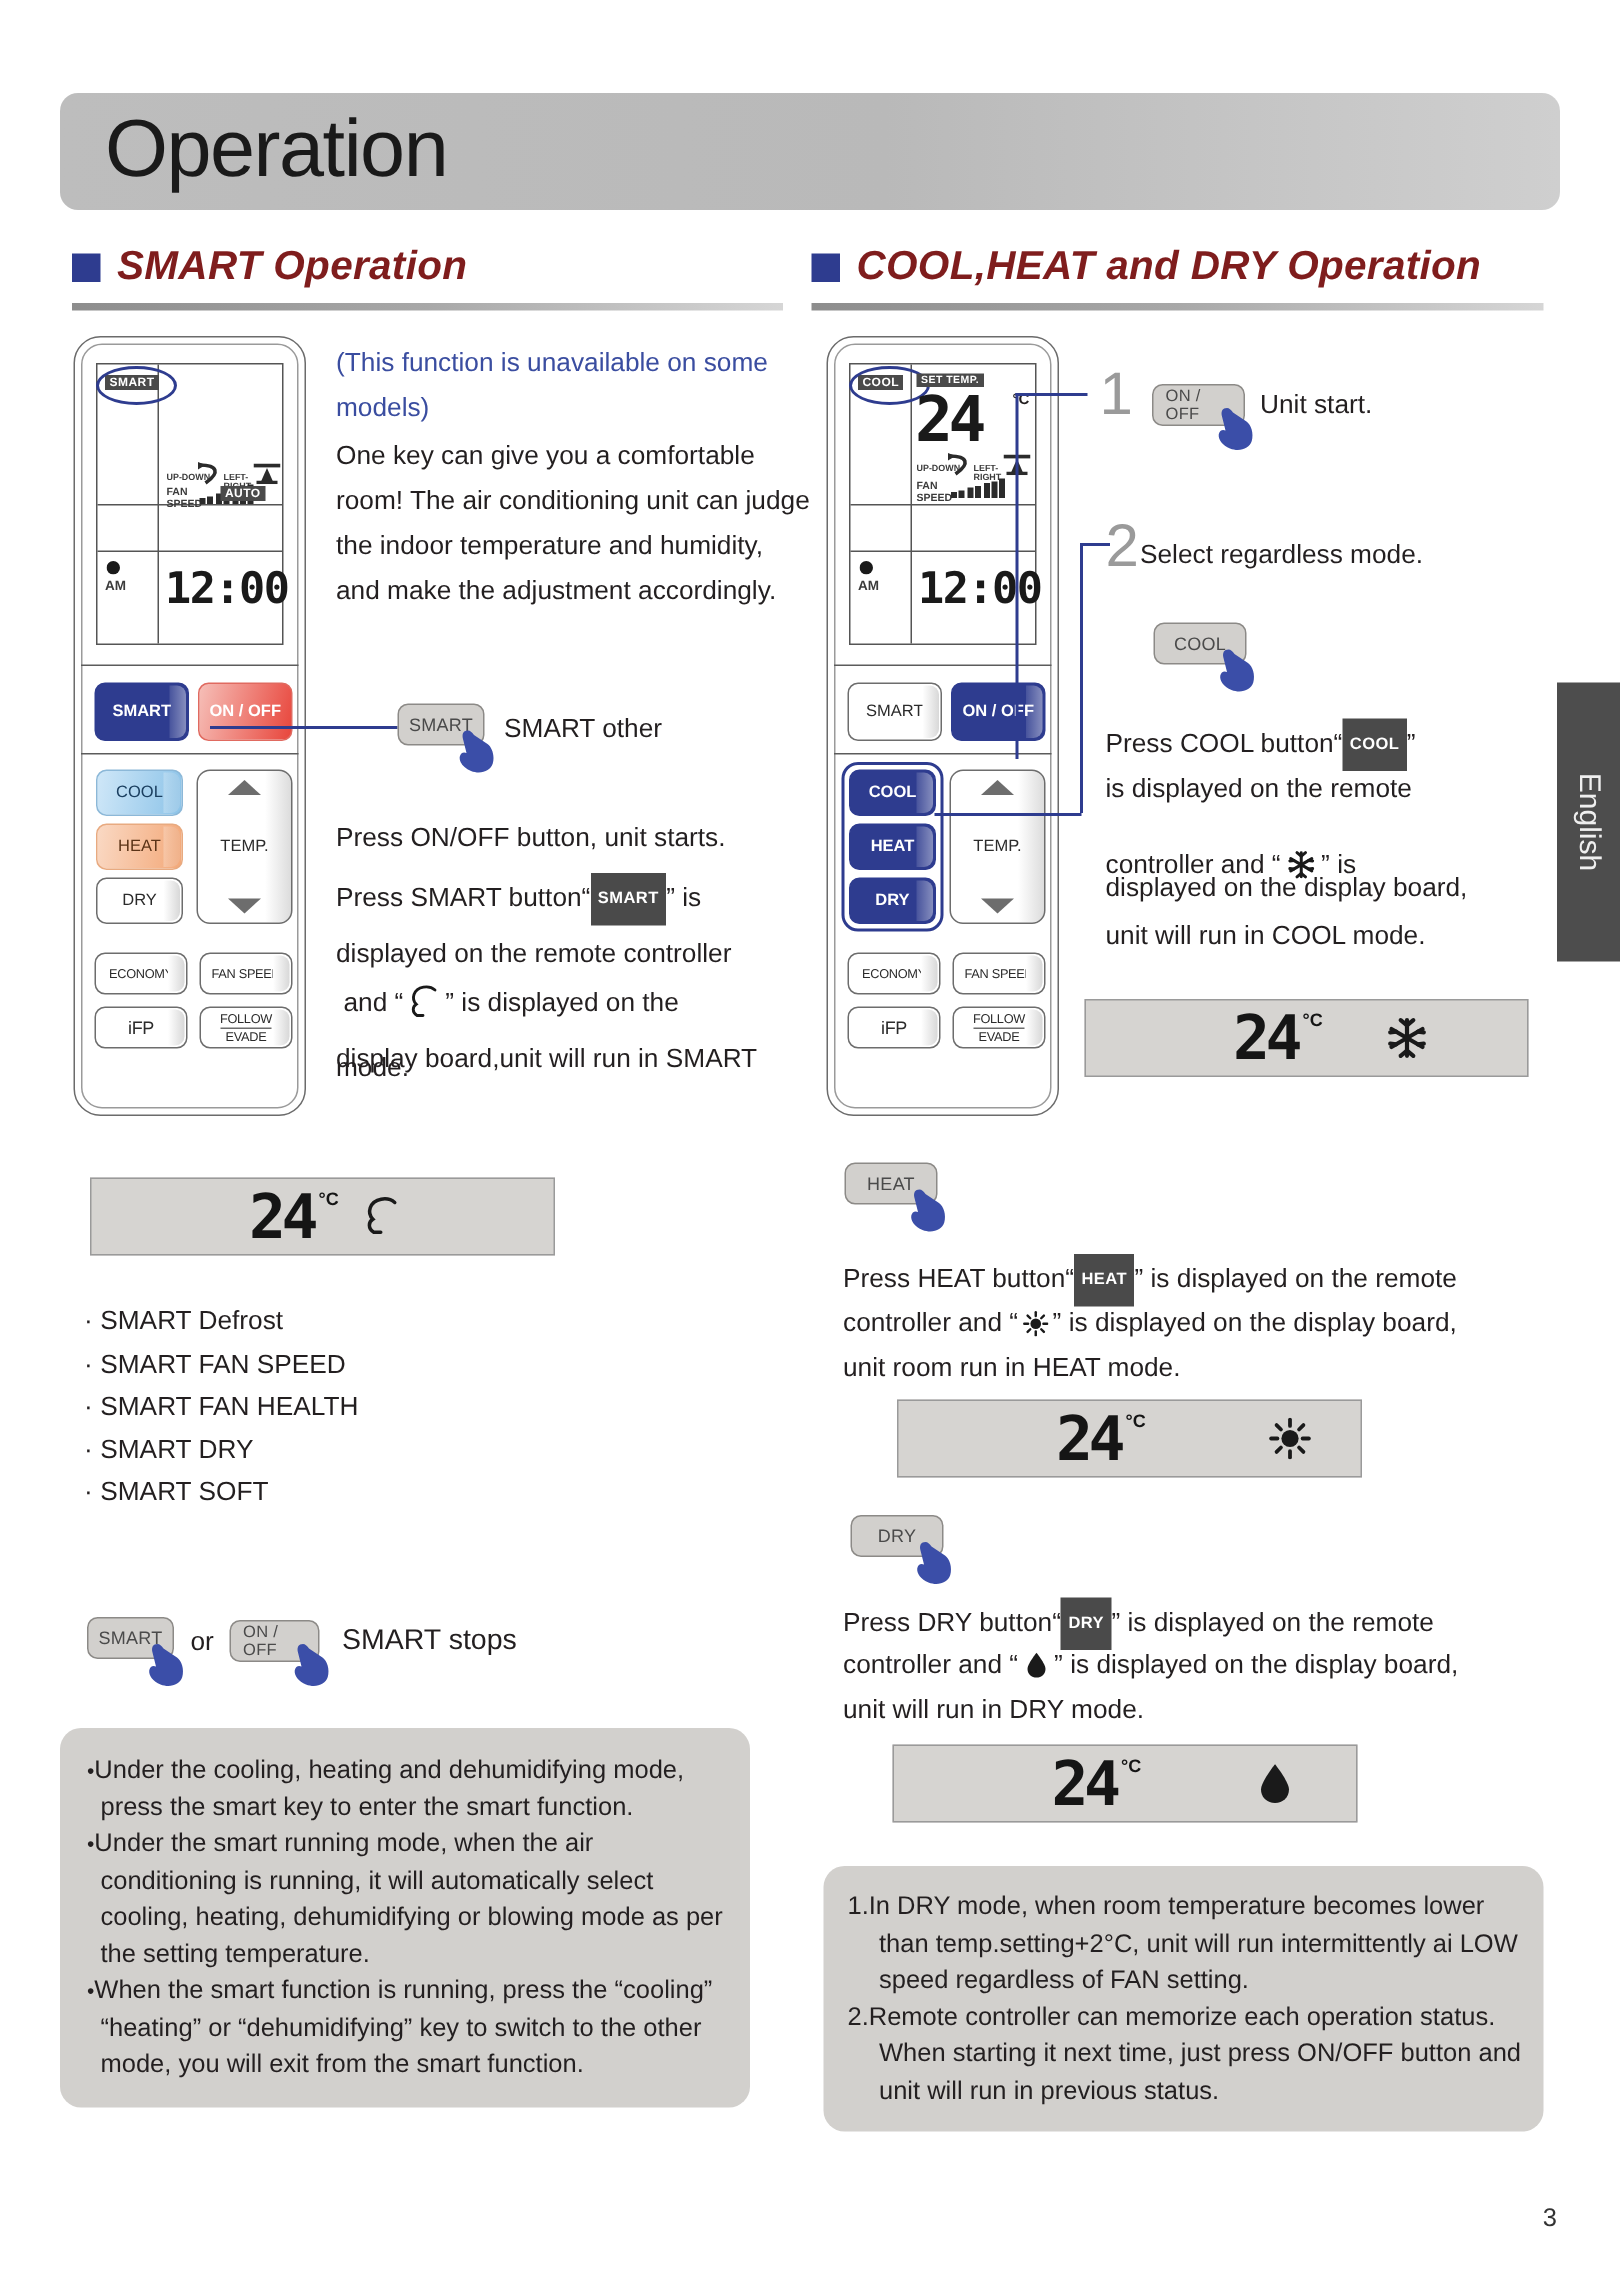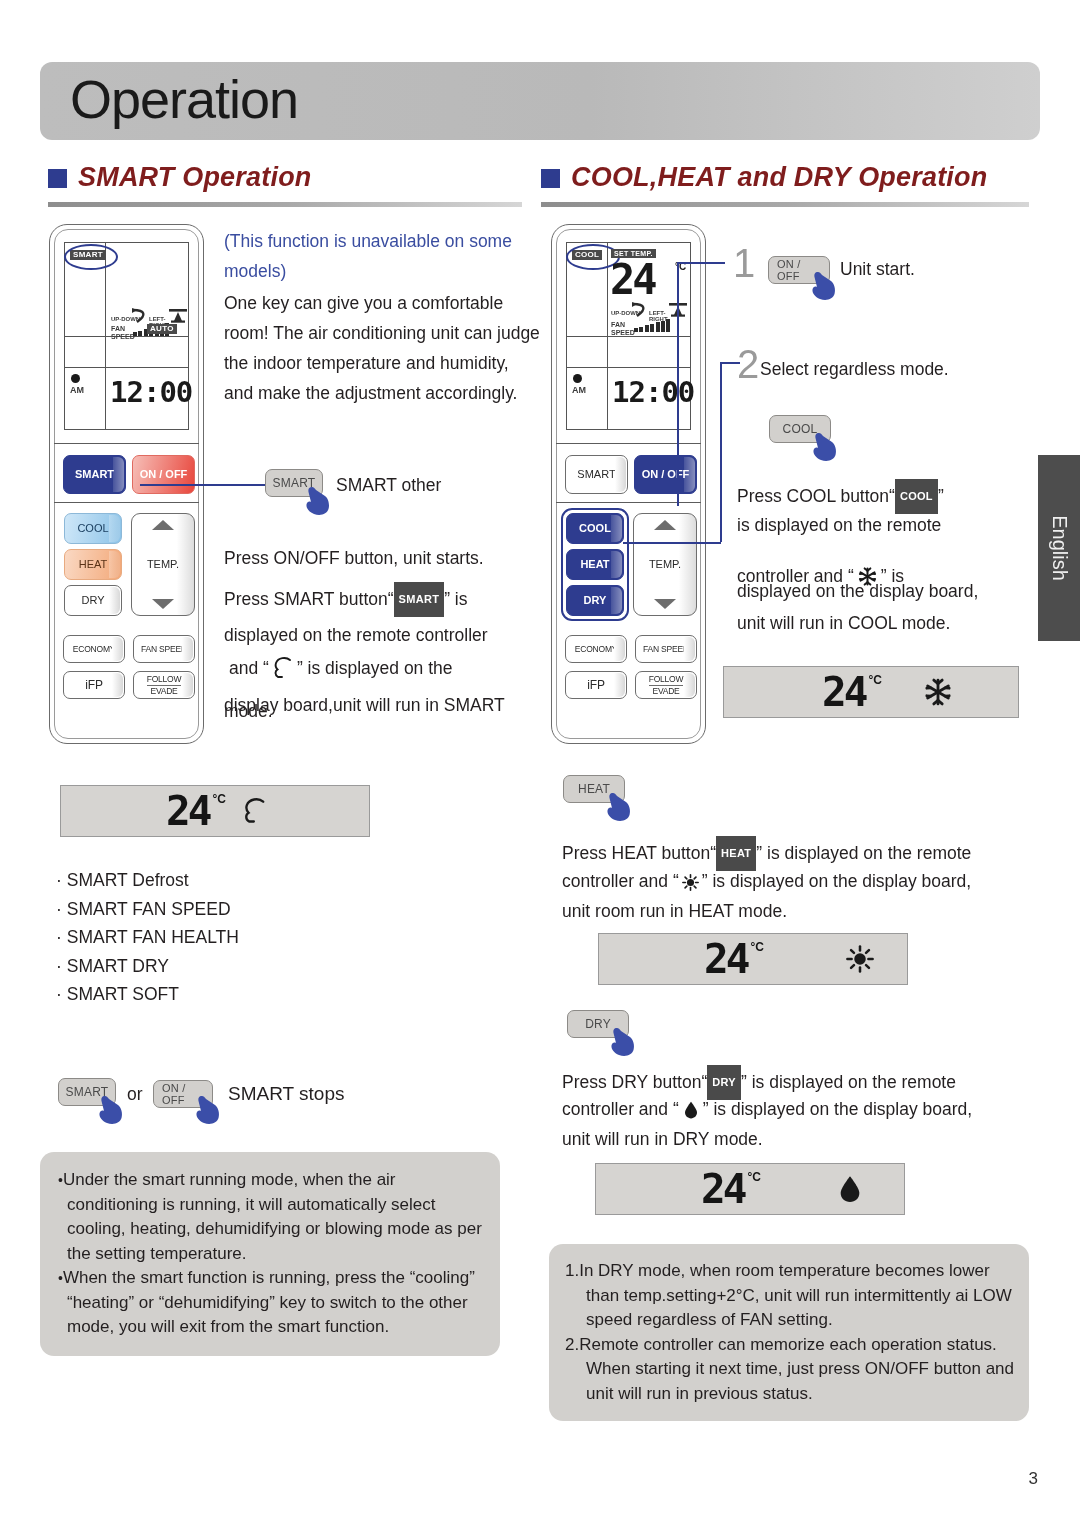--- a/index.html
+++ b/index.html
@@ -324,20 +324,21 @@
   <span class="keybtn" style="width:60px; font-size:11px;">
       <span>ON / OFF</span>
     </span>
   <svg class="hand" style="left:40px; top:14px;" viewBox="0 0 34 34">
     <path d="M9 4 C6 4 5 6 5.5 9 L8 19 C6 18 4 19 3.5 21.5 C3 25 6 29 11 31 C17.5 33.5 24 31 25.5 26 C27 21 25 15 22 13 L13 7 C11.5 5 10.5 4 9 4 Z" fill="#3b4ea8"></path>
   </svg>
 </div>
 <div class="copy" style="left:228px; top:1078px; font-size:19px;">SMART stops</div>
 
 <div class="note" style="left:40px; top:1152px; width:460px; padding:16px 15px 16px 14px;">
+  <p><span style="font-size:14px;">•</span><span>Under the cooling, heating and dehumidifying mode, press the smart key to enter the smart function.</span></p>
   <p><span style="font-size:14px;">•</span><span>Under the smart running mode, when the air conditioning is running, it will automatically select cooling, heating, dehumidifying or blowing mode as per the setting temperature.</span></p>
   <p><span style="font-size:14px;">•</span><span>When the smart function is running, press the “cooling” “heating” or “dehumidifying” key to switch to the other mode, you will exit from the smart function.</span></p>
 </div>
 
 <div class="remote" style="left:551px; top:224px;">
   <div class="inner-edge"></div>
 
   <div class="lcd">
     <div class="vline"></div>
     <div class="hline" style="top:93px;"></div>

